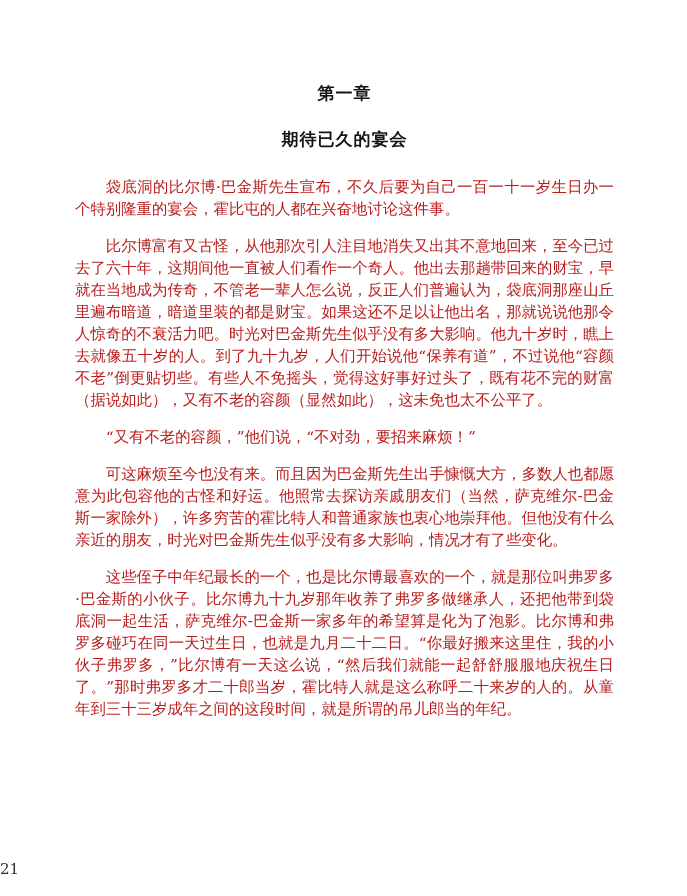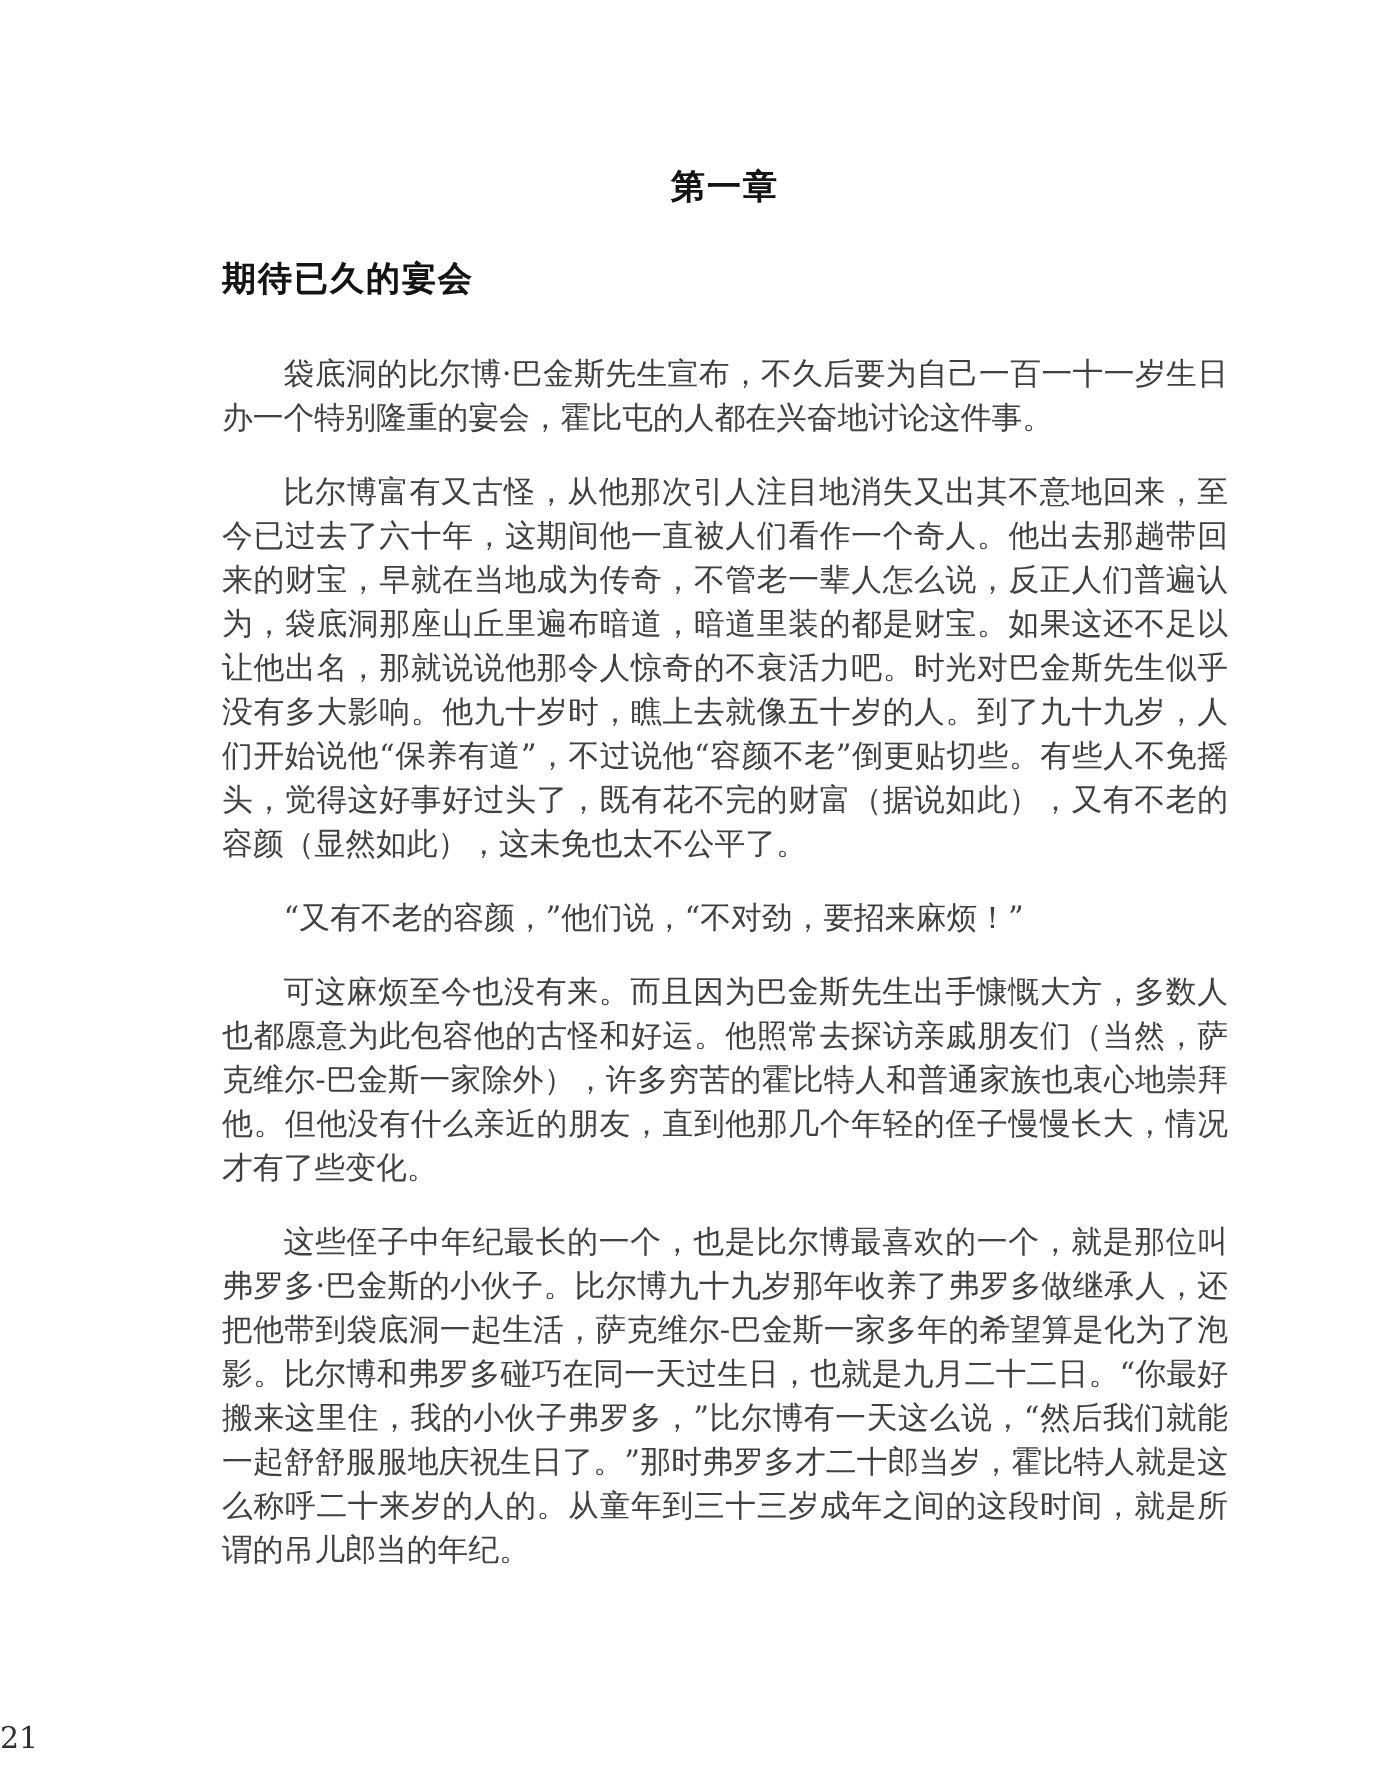--- a/index.html
+++ b/index.html
@@ -12,46 +12,46 @@
     width: 687px;
     height: 896px;
     margin: 0 auto;
     background: #ffffff;
     color: #1a1a1a;
     font-family: "DejaVu Serif", "Liberation Serif", serif;
     overflow: hidden;
     box-sizing: border-box;
   }
   .content {
-    padding: 82px 73px 0 111px;
+    padding: 82px 73px 0 75px;
     box-sizing: border-box;
   }
   .chapter-title {
     font-size: 17px;
     font-weight: bold;
     text-align: center;
     letter-spacing: 1px;
     margin: 0 0 23px 0;
     color: #141414;
   }
   .section-title {
     font-size: 17px;
     font-weight: bold;
-    text-align: left;
+    text-align: center;
     letter-spacing: 1px;
     margin: 0 0 25px 0;
     color: #141414;
   }
   .para {
     font-size: 15.4px;
     line-height: 22px;
     text-align: justify;
     text-indent: 2em;
     margin: 0 0 15px 0;
-    color: #404040;
+    color: #b91c1c;
   }
   .page-number {
     position: absolute;
     left: 0;
     right: 0;
     bottom: 18px;
     text-align: left;
     font-size: 15px;
     color: #2a2f38;
   }
@@ -59,17 +59,17 @@
 </head>
 <body>
 
 <div class="page">
   <div class="content">
     <h1 class="chapter-title">第一章</h1>
     <h2 class="section-title">期待已久的宴会</h2>
     <p class="para">袋底洞的比尔博·巴金斯先生宣布，不久后要为自己一百一十一岁生日办一个特别隆重的宴会，霍比屯的人都在兴奋地讨论这件事。</p>
     <p class="para">比尔博富有又古怪，从他那次引人注目地消失又出其不意地回来，至今已过去了六十年，这期间他一直被人们看作一个奇人。他出去那趟带回来的财宝，早就在当地成为传奇，不管老一辈人怎么说，反正人们普遍认为，袋底洞那座山丘里遍布暗道，暗道里装的都是财宝。如果这还不足以让他出名，那就说说他那令人惊奇的不衰活力吧。时光对巴金斯先生似乎没有多大影响。他九十岁时，瞧上去就像五十岁的人。到了九十九岁，人们开始说他“保养有道”，不过说他“容颜不老”倒更贴切些。有些人不免摇头，觉得这好事好过头了，既有花不完的财富（据说如此），又有不老的容颜（显然如此），这未免也太不公平了。</p>
     <p class="para">“又有不老的容颜，”他们说，“不对劲，要招来麻烦！”</p>
-    <p class="para">可这麻烦至今也没有来。而且因为巴金斯先生出手慷慨大方，多数人也都愿意为此包容他的古怪和好运。他照常去探访亲戚朋友们（当然，萨克维尔-巴金斯一家除外），许多穷苦的霍比特人和普通家族也衷心地崇拜他。但他没有什么亲近的朋友，直到他那几个年轻的侄子慢慢长大，情况才有了些变化。</p>
+    <p class="para">可这麻烦至今也没有来。而且因为巴金斯先生出手慷慨大方，多数人也都愿意为此包容他的古怪和好运。他照常去探访亲戚朋友们（当然，萨克维尔-巴金斯一家除外），许多穷苦的霍比特人和普通家族也衷心地崇拜他。但他没有什么亲近的朋友，时光对巴金斯先生似乎没有多大影响，情况才有了些变化。</p>
     <p class="para">这些侄子中年纪最长的一个，也是比尔博最喜欢的一个，就是那位叫弗罗多·巴金斯的小伙子。比尔博九十九岁那年收养了弗罗多做继承人，还把他带到袋底洞一起生活，萨克维尔-巴金斯一家多年的希望算是化为了泡影。比尔博和弗罗多碰巧在同一天过生日，也就是九月二十二日。“你最好搬来这里住，我的小伙子弗罗多，”比尔博有一天这么说，“然后我们就能一起舒舒服服地庆祝生日了。”那时弗罗多才二十郎当岁，霍比特人就是这么称呼二十来岁的人的。从童年到三十三岁成年之间的这段时间，就是所谓的吊儿郎当的年纪。</p>
   </div>
   <div class="page-number">21</div>
 </div>
 
 </body></html>

